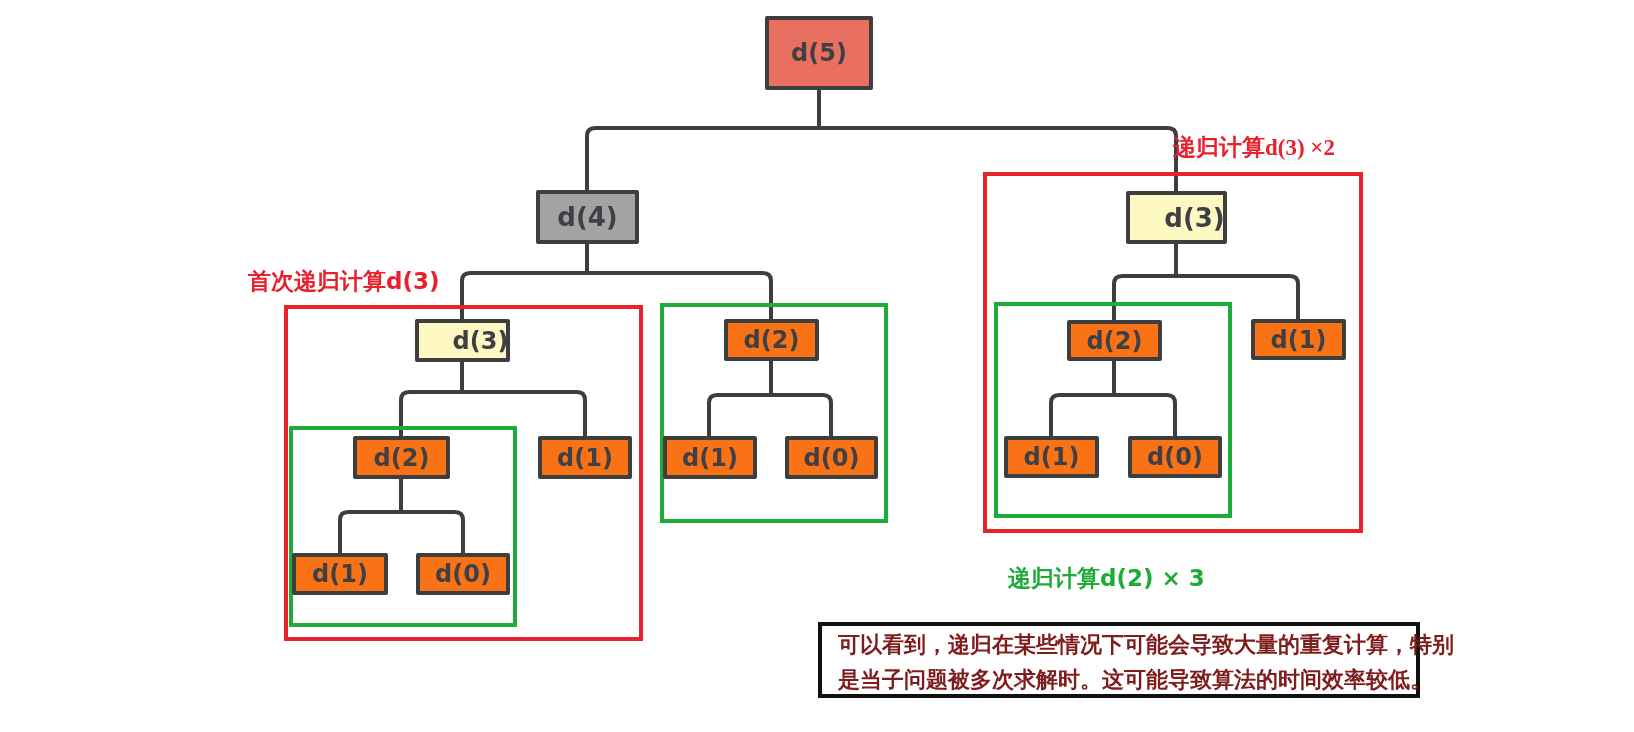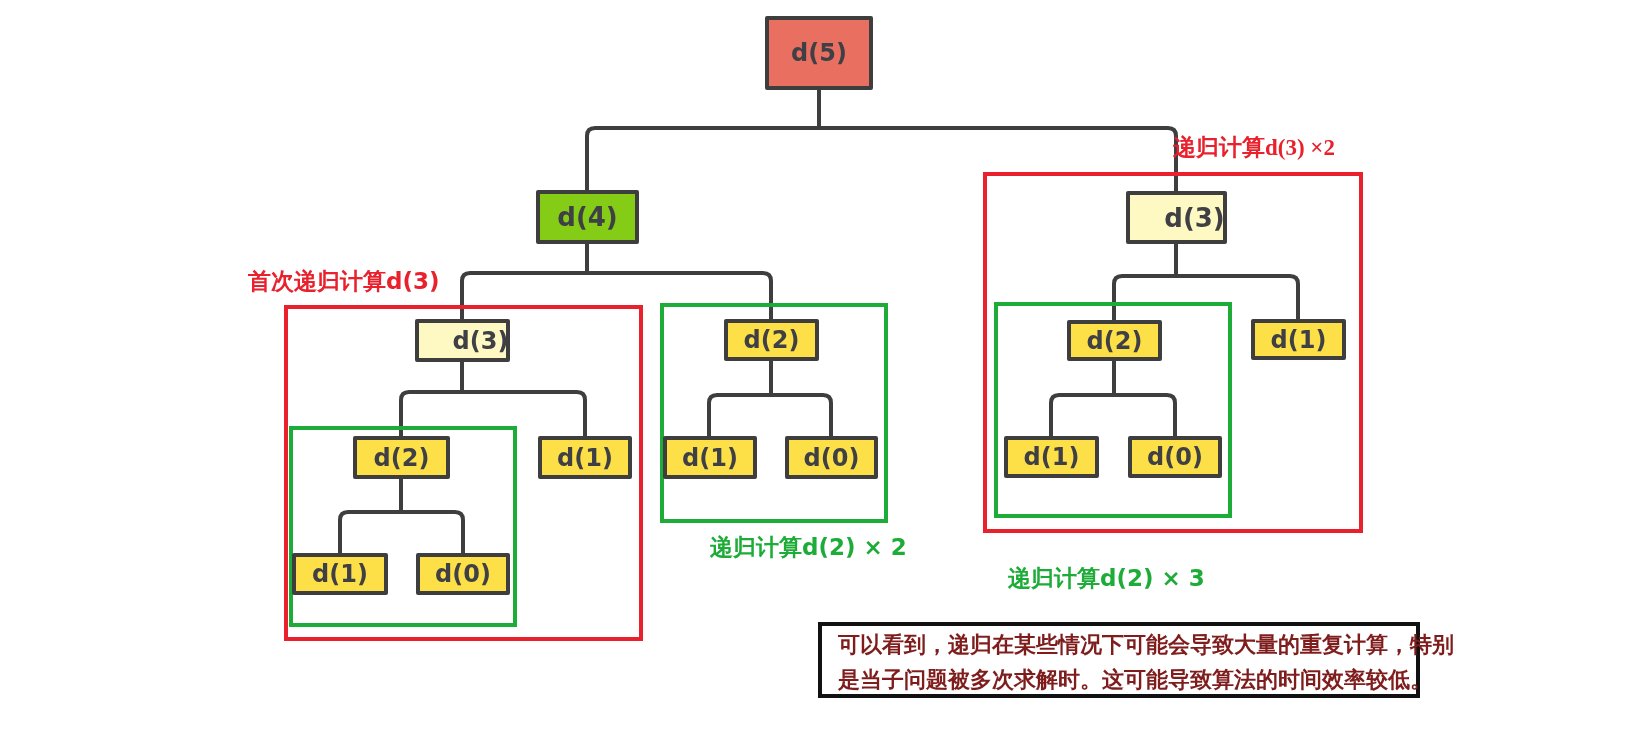--- a/index.html
+++ b/index.html
@@ -14,23 +14,23 @@
   .node{
     position:absolute;z-index:3;
     box-sizing:border-box;
     border:4px solid #3e3e3e;
     border-radius:2px;
     display:flex;align-items:center;justify-content:center;
     font-weight:bold;color:#3f3f46;
     font-size:24px;
   }
   .fill-salmon{background:#e97061;}
-  .fill-teal{background:#84cc16;text-align:center;}
+  .fill-teal{background:#a3a3a3;text-align:center;}
   .fill-yellow{background:#fef9c3;padding-left:36px;}
-  .fill-purple{background:#fde047;}
+  .fill-purple{background:#f97316;}
 
   .n-d5 {left:765px;top:16px;width:108px;height:74px;font-size:24px;}
   .n-d4 {left:536px;top:190px;width:103px;height:54px;font-size:26px;}
   .n-d3r{left:1126px;top:191px;width:101px;height:53px;font-size:26px;}
   .n-d3l{left:415px;top:319px;width:95px;height:43px;}
   .n-d2l{left:353px;top:436px;width:97px;height:43px;}
   .n-d1l{left:538px;top:436px;width:94px;height:43px;}
   .n-d1ll{left:292px;top:553px;width:96px;height:42px;}
   .n-d0ll{left:416px;top:553px;width:94px;height:42px;}
   .n-d2m{left:724px;top:319px;width:95px;height:42px;}
@@ -109,21 +109,20 @@
   </svg>
 
   <div class="annot-box annot-red box-red-left"></div>
   <div class="annot-box annot-green box-green-left"></div>
   <div class="annot-box annot-green box-green-mid"></div>
   <div class="annot-box annot-red box-red-right"></div>
   <div class="annot-box annot-green box-green-right"></div>
 
   <div class="annot-label lbl-red lbl-first-d3">首次递归计算d(3)</div>
   <div class="annot-label lbl-red lbl-d3x2">递归计算d(3) ×2</div>
-  <div class="annot-label lbl-green lbl-d2x2">递归计算d(2) × 2</div>
   <div class="annot-label lbl-green lbl-d2x3">递归计算d(2) × 3</div>
 
   <div class="node fill-salmon n-d5">d(5)</div>
   <div class="node fill-teal   n-d4">d(4)</div>
   <div class="node fill-yellow n-d3r">d(3)</div>
   <div class="node fill-yellow n-d3l">d(3)</div>
   <div class="node fill-purple n-d2l">d(2)</div>
   <div class="node fill-purple n-d1l">d(1)</div>
   <div class="node fill-purple n-d1ll">d(1)</div>
   <div class="node fill-purple n-d0ll">d(0)</div>

